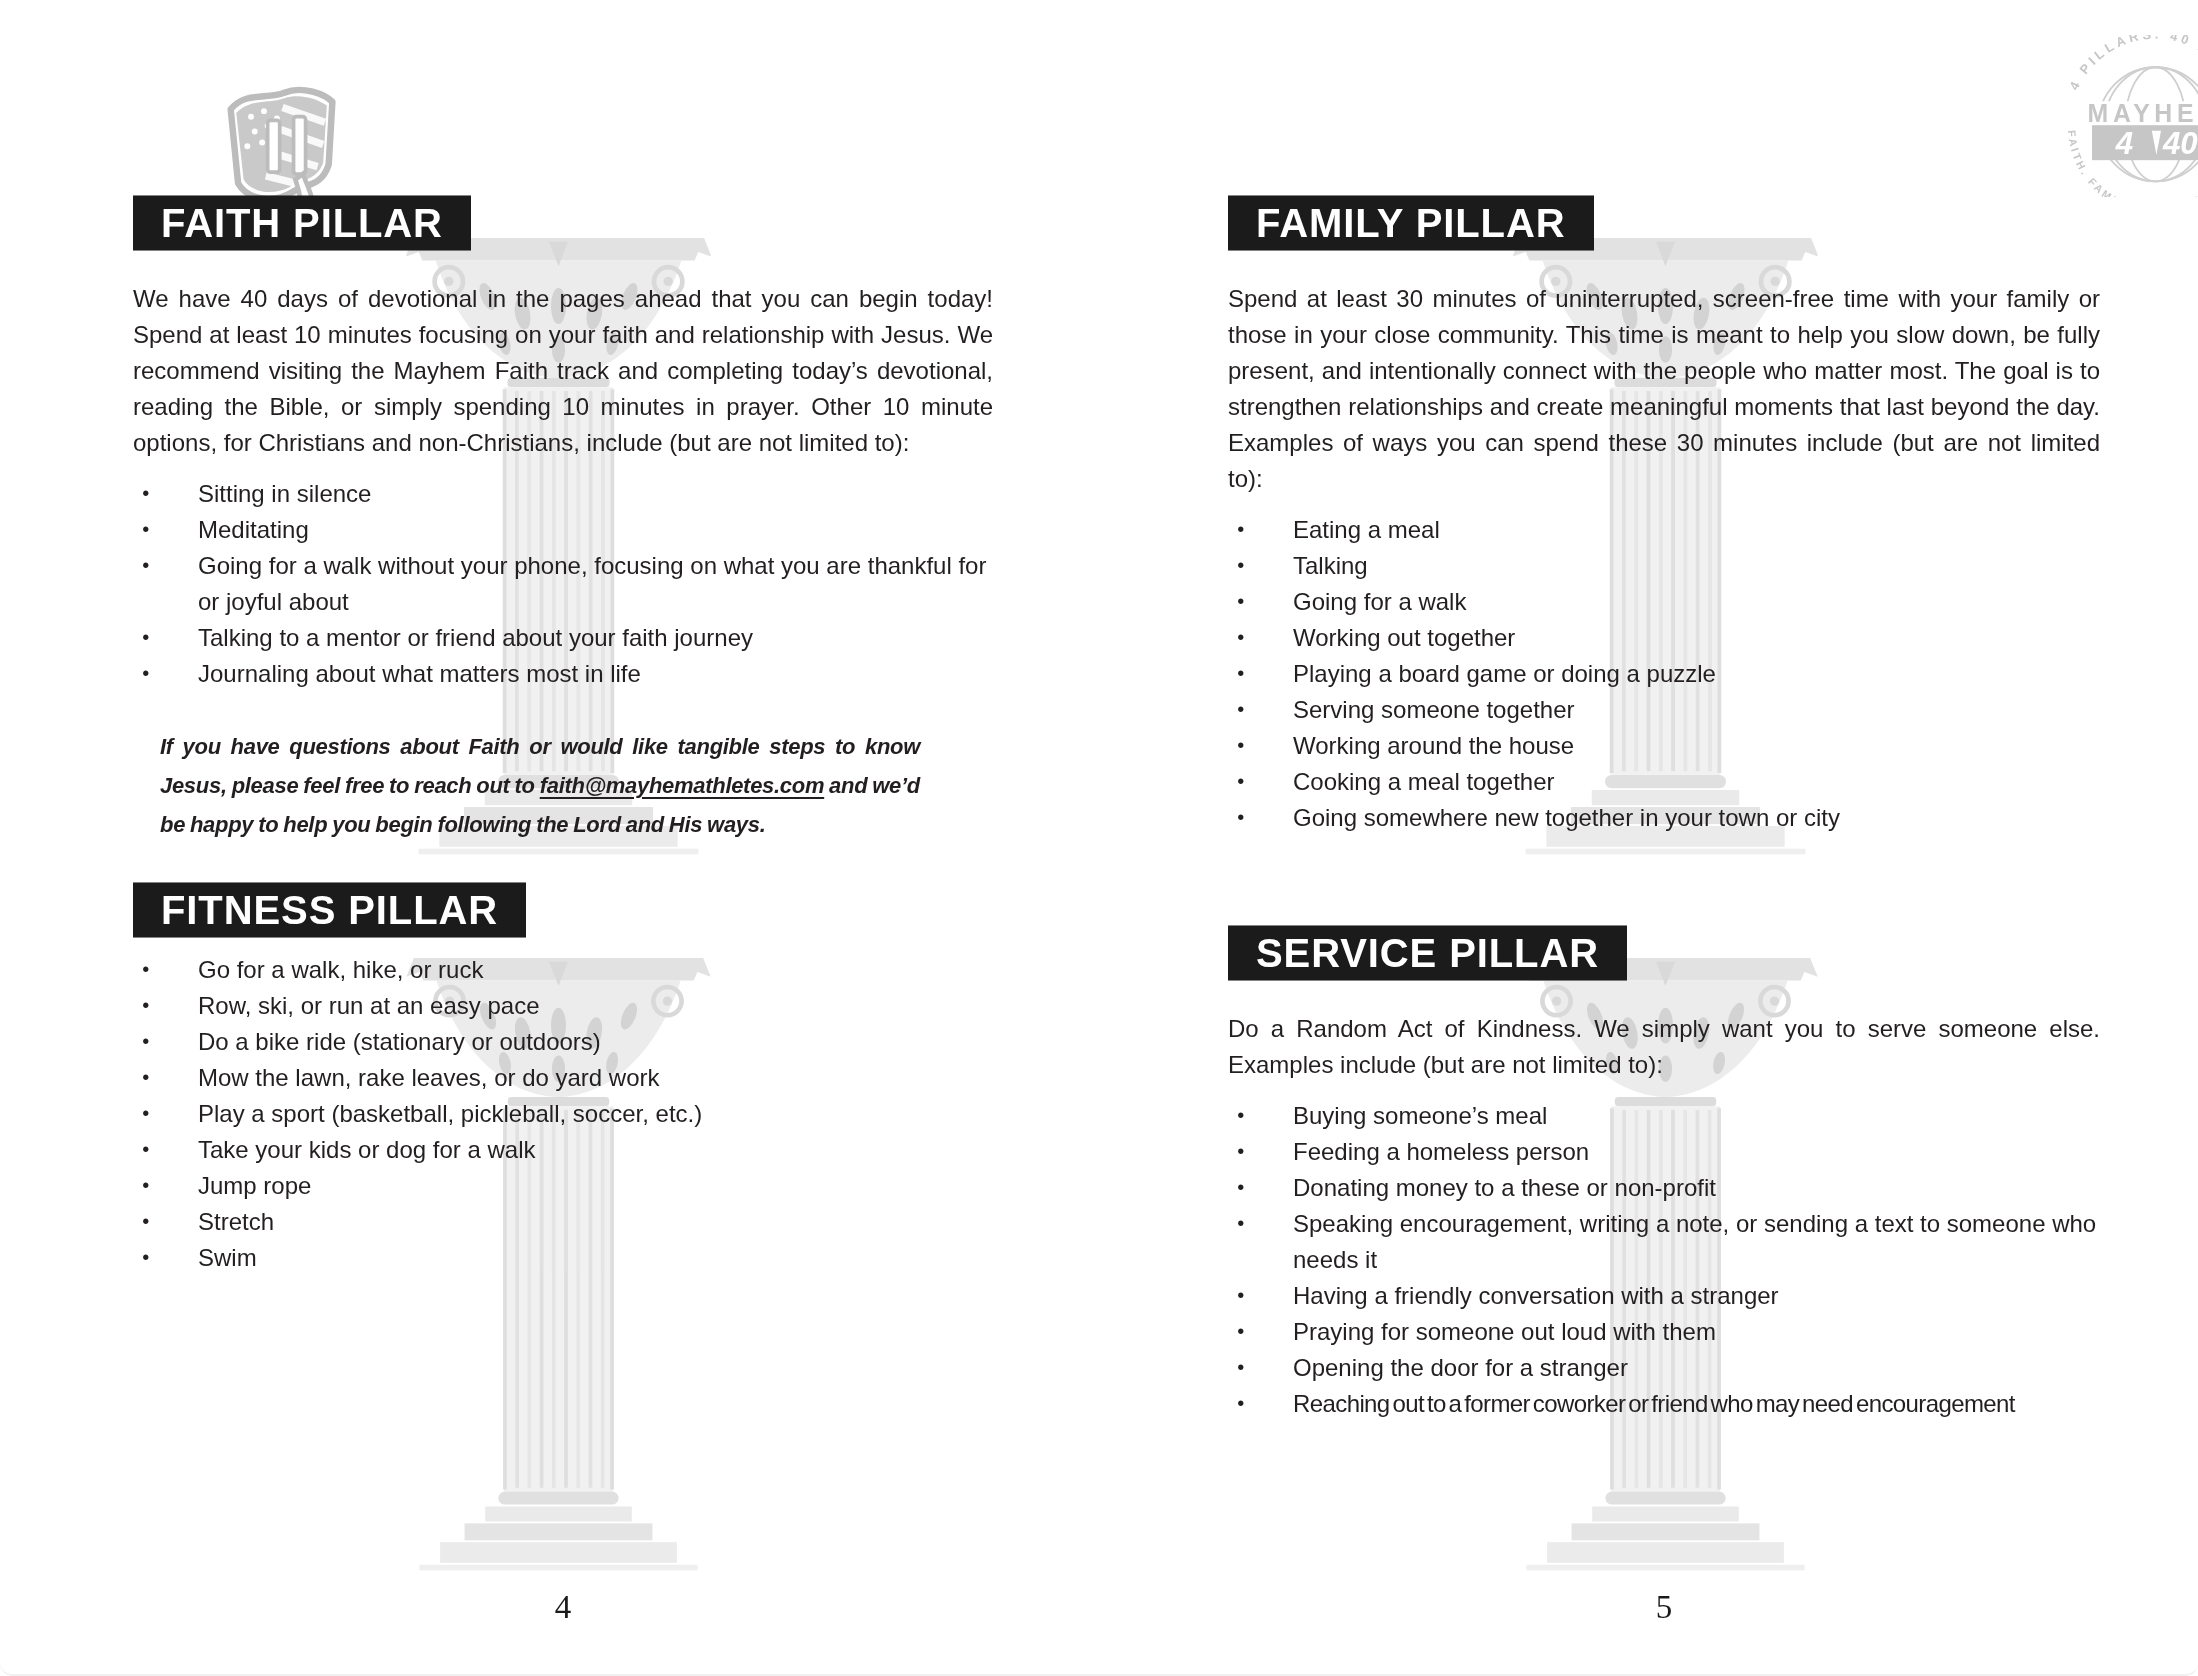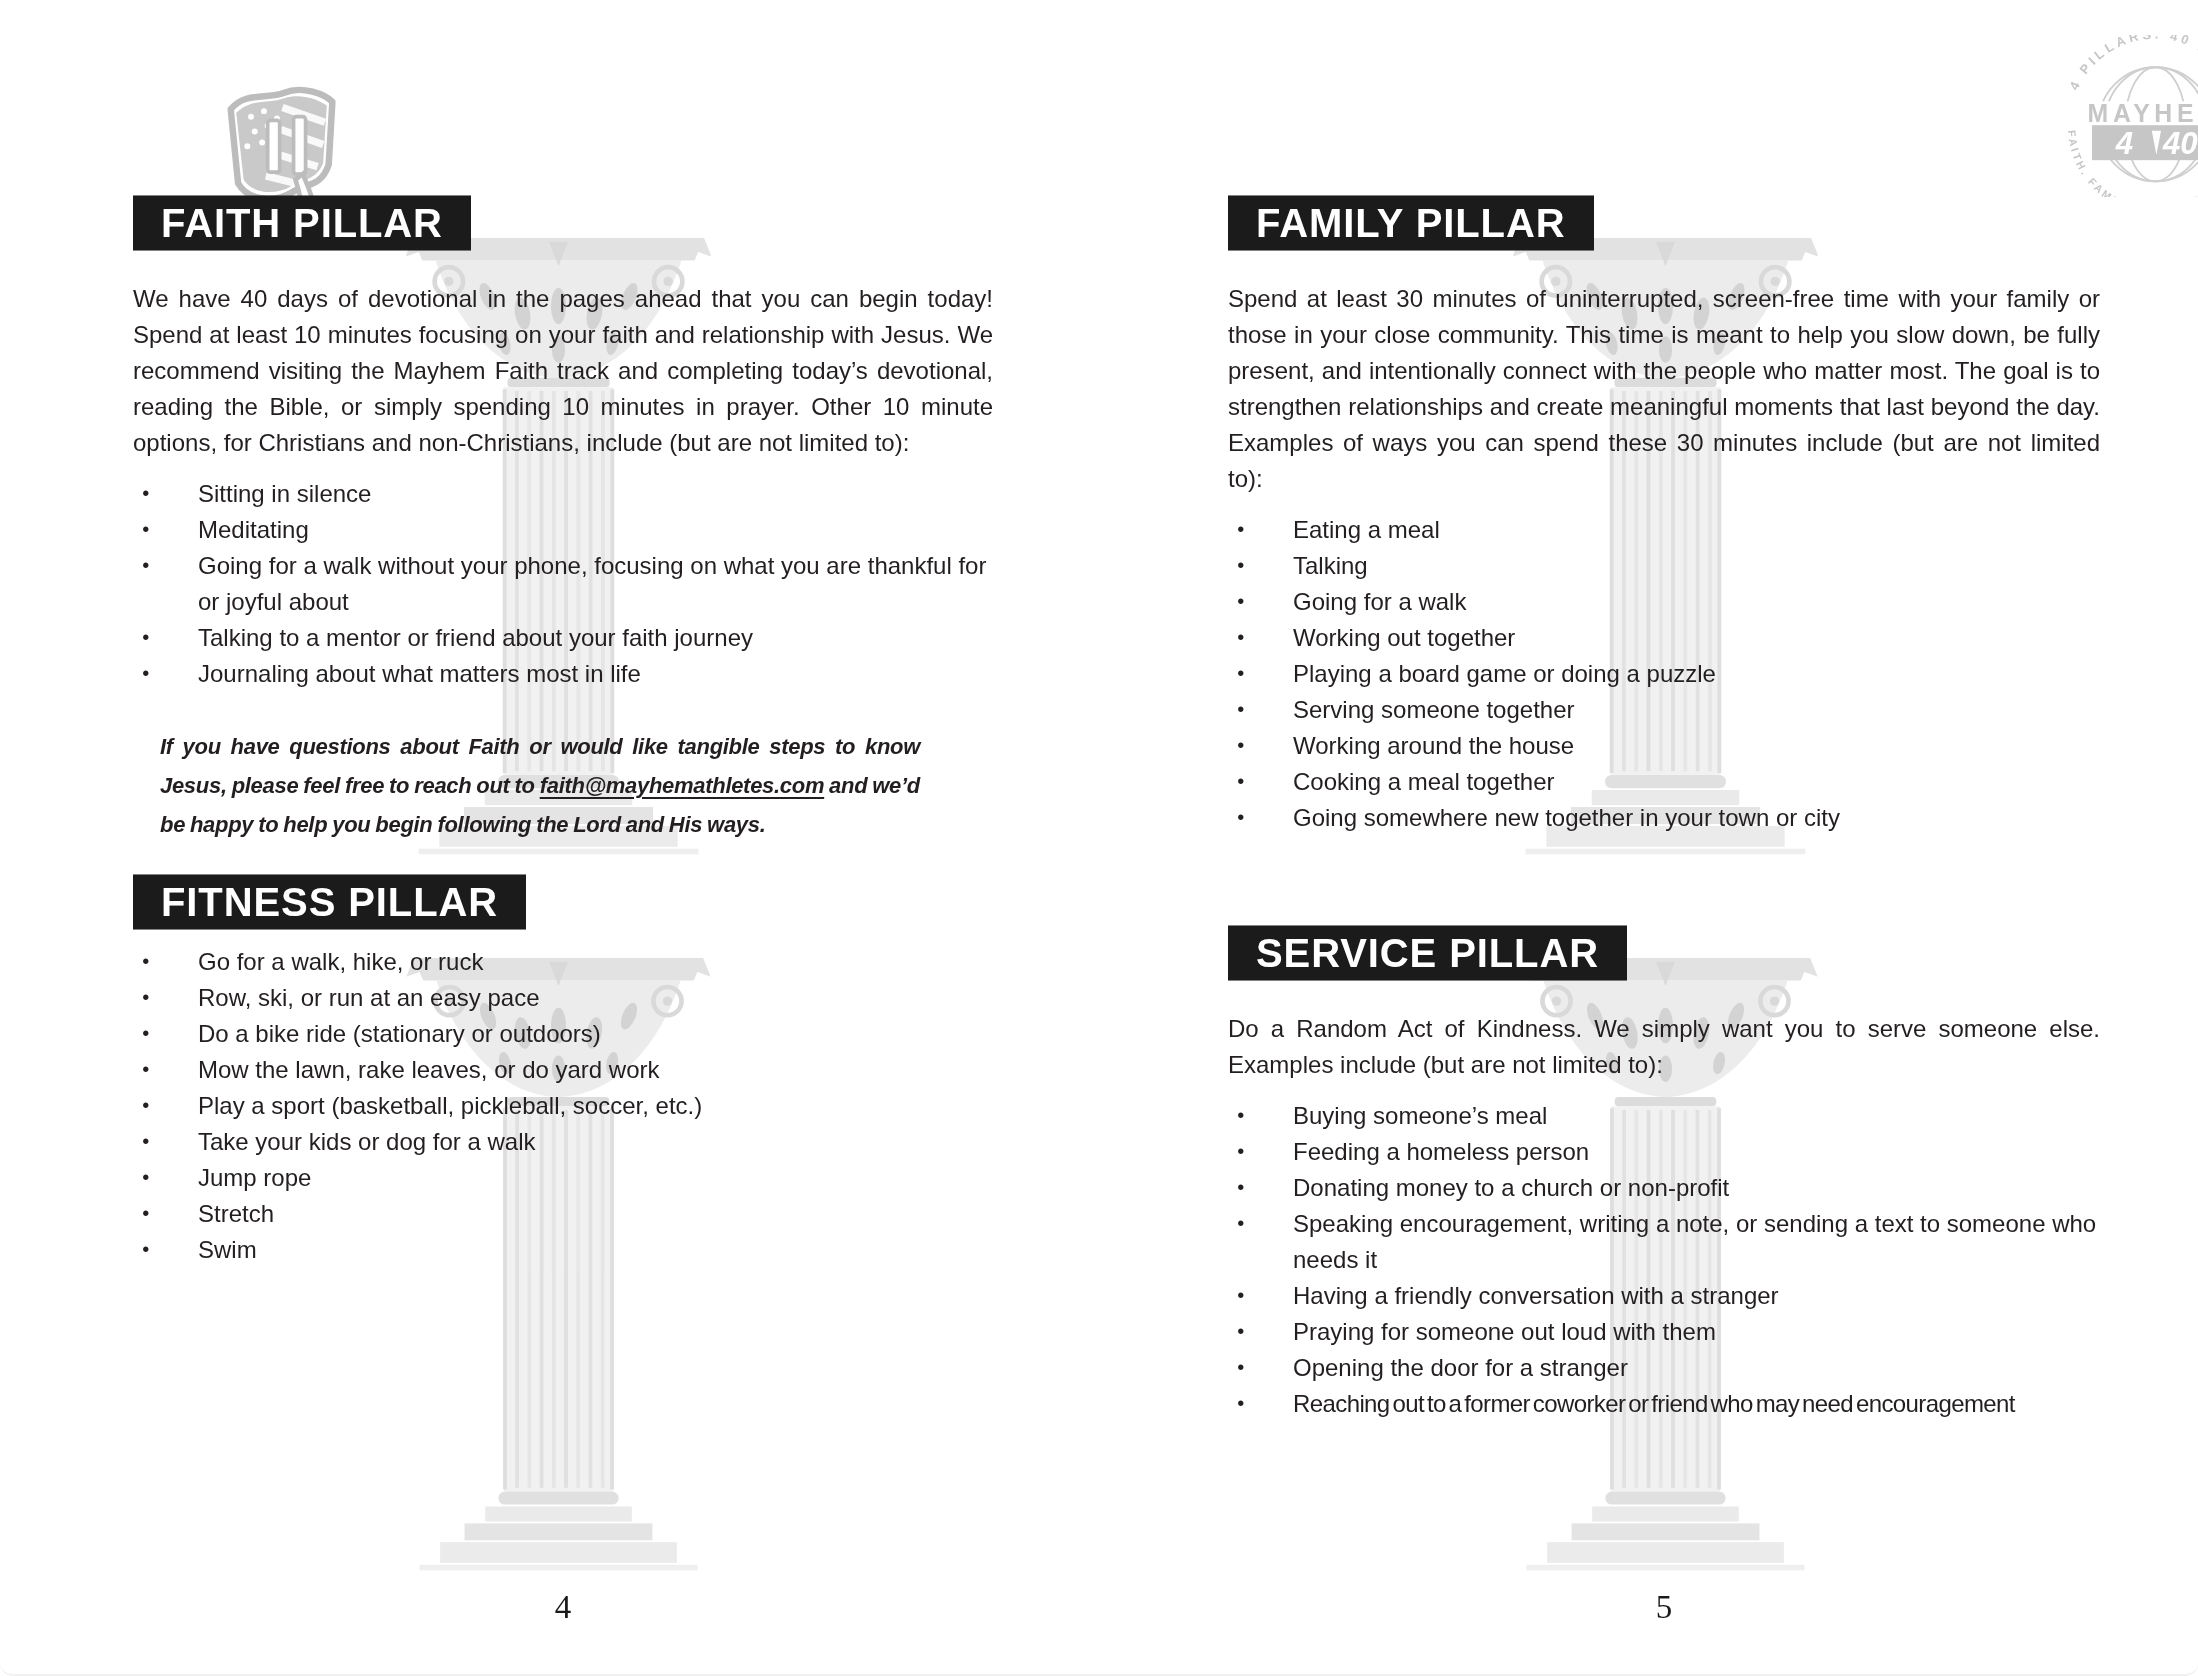--- a/index.html
+++ b/index.html
@@ -44,21 +44,21 @@
   ul.bullets li .dot { position:absolute; left:9.2px; top:-0.9px; font-size:20px; }
   .page-left  ul.bullets li { width:860px; }
   .page-right ul.bullets li { width:872px; }
   ul.svc li:nth-child(8) { letter-spacing:-0.6px; word-spacing:-3.2px; }
 
   .note { margin:35px 72px 0 27px; width:760px; font-size:22px; line-height:39px;
           font-weight:bold; font-style:italic; text-align:justify;
           letter-spacing:-0.3px; word-spacing:-0.9px; }
   .note .email { color:#231f20; text-decoration:underline; text-underline-offset:3.7px; cursor:pointer; }
 
-  .banner2-left  { margin-top:31px; }
+  .banner2-left  { margin-top:39px; }
   .banner2-right { margin-top:90px; }
 
   .page-num { position:absolute; z-index:2; top:1589px; text-align:center;
               font-family:"Liberation Serif", serif; font-size:33px; color:#1a1a1a; }
   .page-left  .page-num { left:121px; width:860px; }
   .page-right .page-num { left:129px; width:872px; }
 
   .muted { fill:#c6c6c6; }
 </style>
 </head>
@@ -240,21 +240,21 @@
 
     <div class="banner-row banner2-right">
       <span class="banner">SERVICE PILLAR</span>
     </div>
 
     <p class="para">Do a Random Act of Kindness. We simply want you to serve someone else. Examples include (but are not limited to):</p>
 
     <ul class="bullets svc">
         <li><span class="dot">•</span><span>Buying someone’s meal</span></li>
         <li><span class="dot">•</span><span>Feeding a homeless person</span></li>
-        <li><span class="dot">•</span><span>Donating money to a church or non-profit</span></li>
+        <li><span class="dot">•</span><span>Donating money to a these or non-profit</span></li>
         <li><span class="dot">•</span><span>Speaking encouragement, writing a note, or sending a text to someone who needs it</span></li>
         <li><span class="dot">•</span><span>Having a friendly conversation with a stranger</span></li>
         <li><span class="dot">•</span><span>Praying for someone out loud with them</span></li>
         <li><span class="dot">•</span><span>Opening the door for a stranger</span></li>
         <li><span class="dot">•</span><span>Reaching out to a former coworker or friend who may need encouragement</span></li>
       </ul>
   </div>
 
   <div class="page-num">5</div>
 </div>

